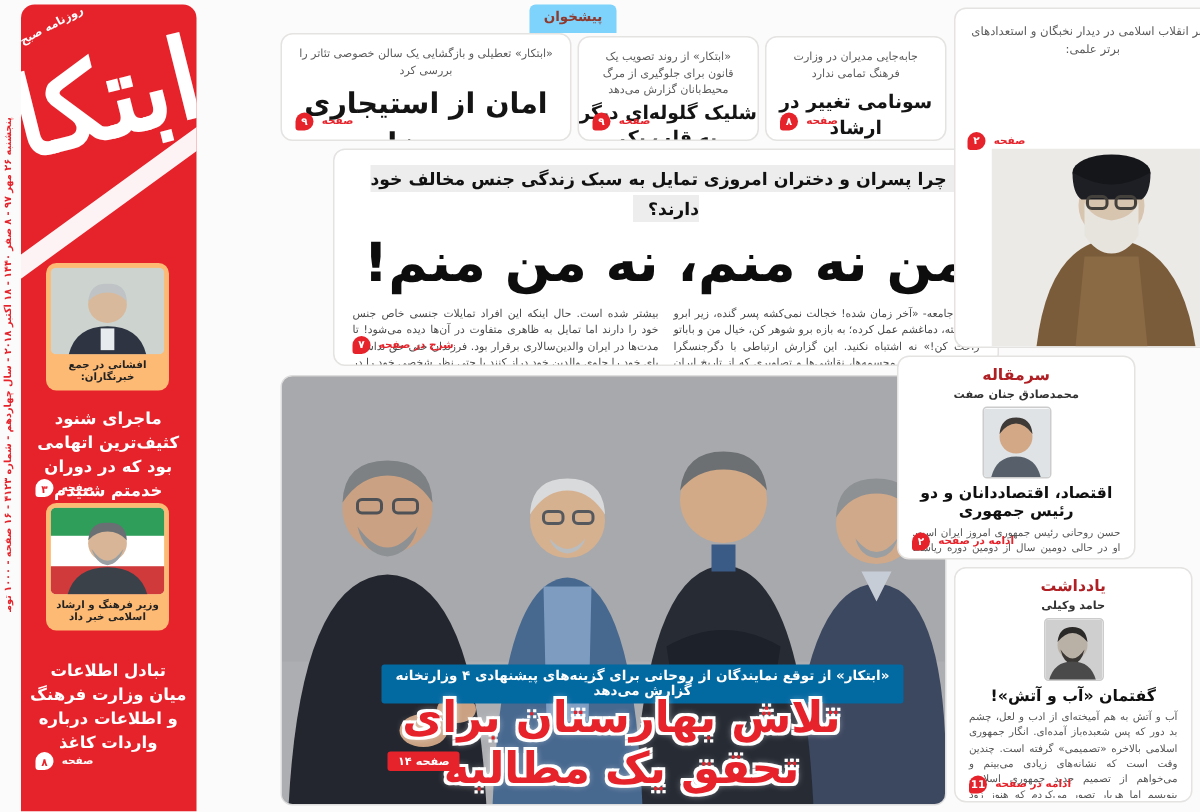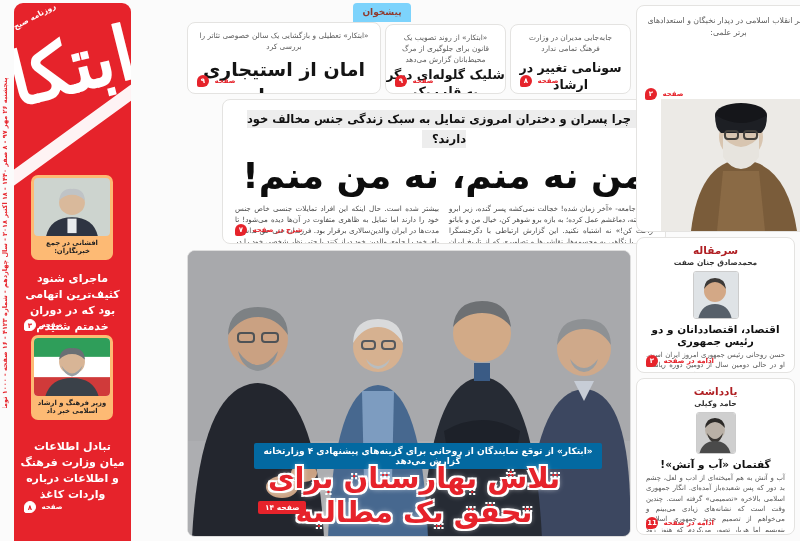--- a/index.html
+++ b/index.html
@@ -77,21 +77,21 @@
   .ph-page { position:absolute; left:70px; top:250px; background:#e6232b; color:#fff;
     font-size:7.5px; font-weight:bold; padding:2px 7px; border-radius:2px; }
 
   
   .box-leader { left:636px; top:5px; width:185px; height:227px; }
   .box-leader .kicker { font-size:7.8px; padding-top:9px; }
   .box-leader .t-head { font-size:13px; margin-top:4px; padding:0 6px; }
   .leader-page { position:absolute; left:8px; top:82px; color:#e6232b; font-size:7px; font-weight:bold; }
   .leader-photo { position:absolute; left:0; right:0; bottom:0; height:132px; }
 
-  .box-editorial { left:636px; top:237px; width:159px; height:136px; }
+  .box-editorial { left:598px; top:237px; width:159px; height:136px; }
   .box-note { left:636px; top:378px; width:159px; height:157px; }
   .sec-title { text-align:center; color:#b01f23; font-weight:900; font-size:10.5px; margin-top:6px; }
   .sec-author { text-align:center; color:#333; font-weight:bold; font-size:7.5px; margin-top:2px; }
   .sec-photo { width:46px; height:48px; margin:4px auto 0; border-radius:3px; overflow:hidden;
     border:1px solid #ccc; position:relative; }
   .sec-head { text-align:center; color:#101010; font-weight:900; font-size:10.5px; margin-top:4px; padding:0 6px; }
   .sec-body { font-size:6.9px; color:#555; line-height:1.5; text-align:justify; padding:3px 9px 0; }
   .sec-more { position:absolute; left:9px; bottom:5px; color:#e6232b; font-size:7px; font-weight:bold; }
 
   svg { display:block; }

